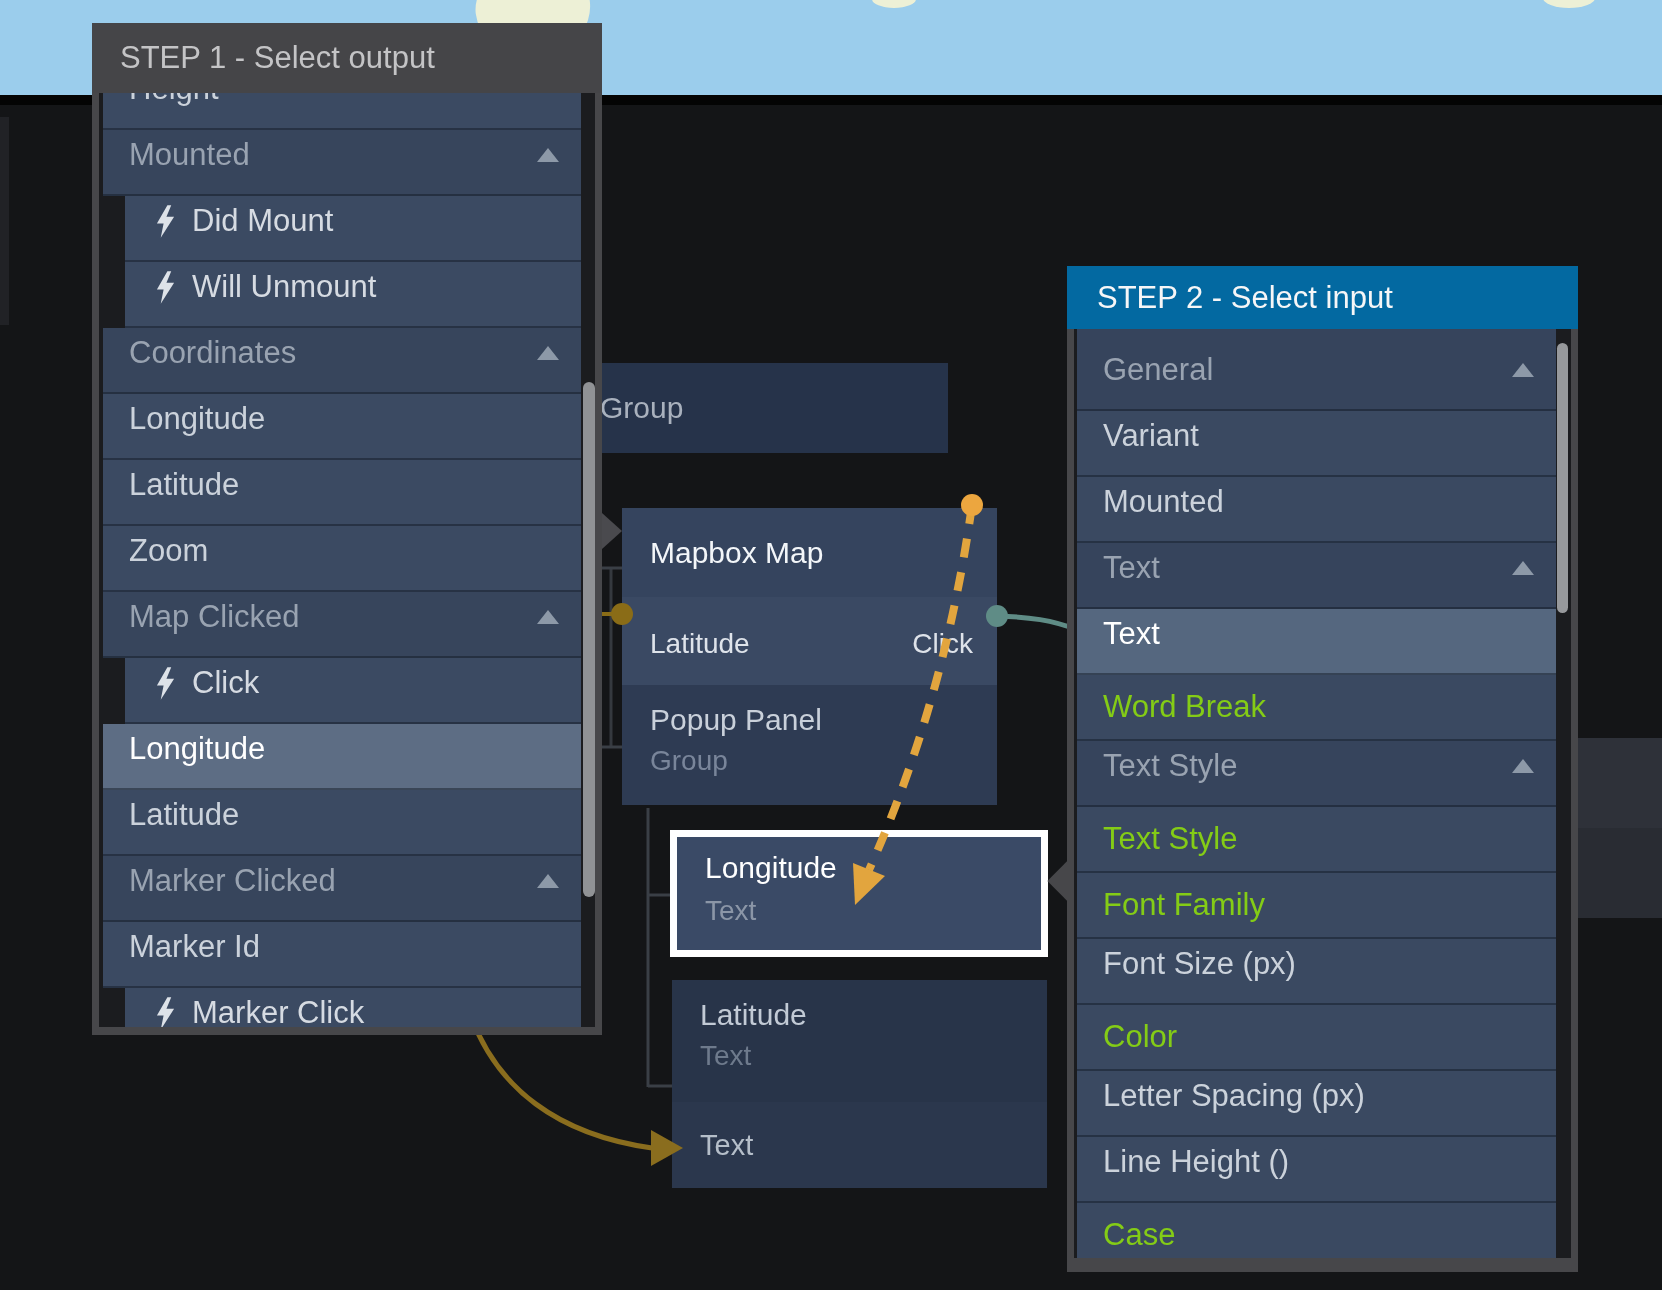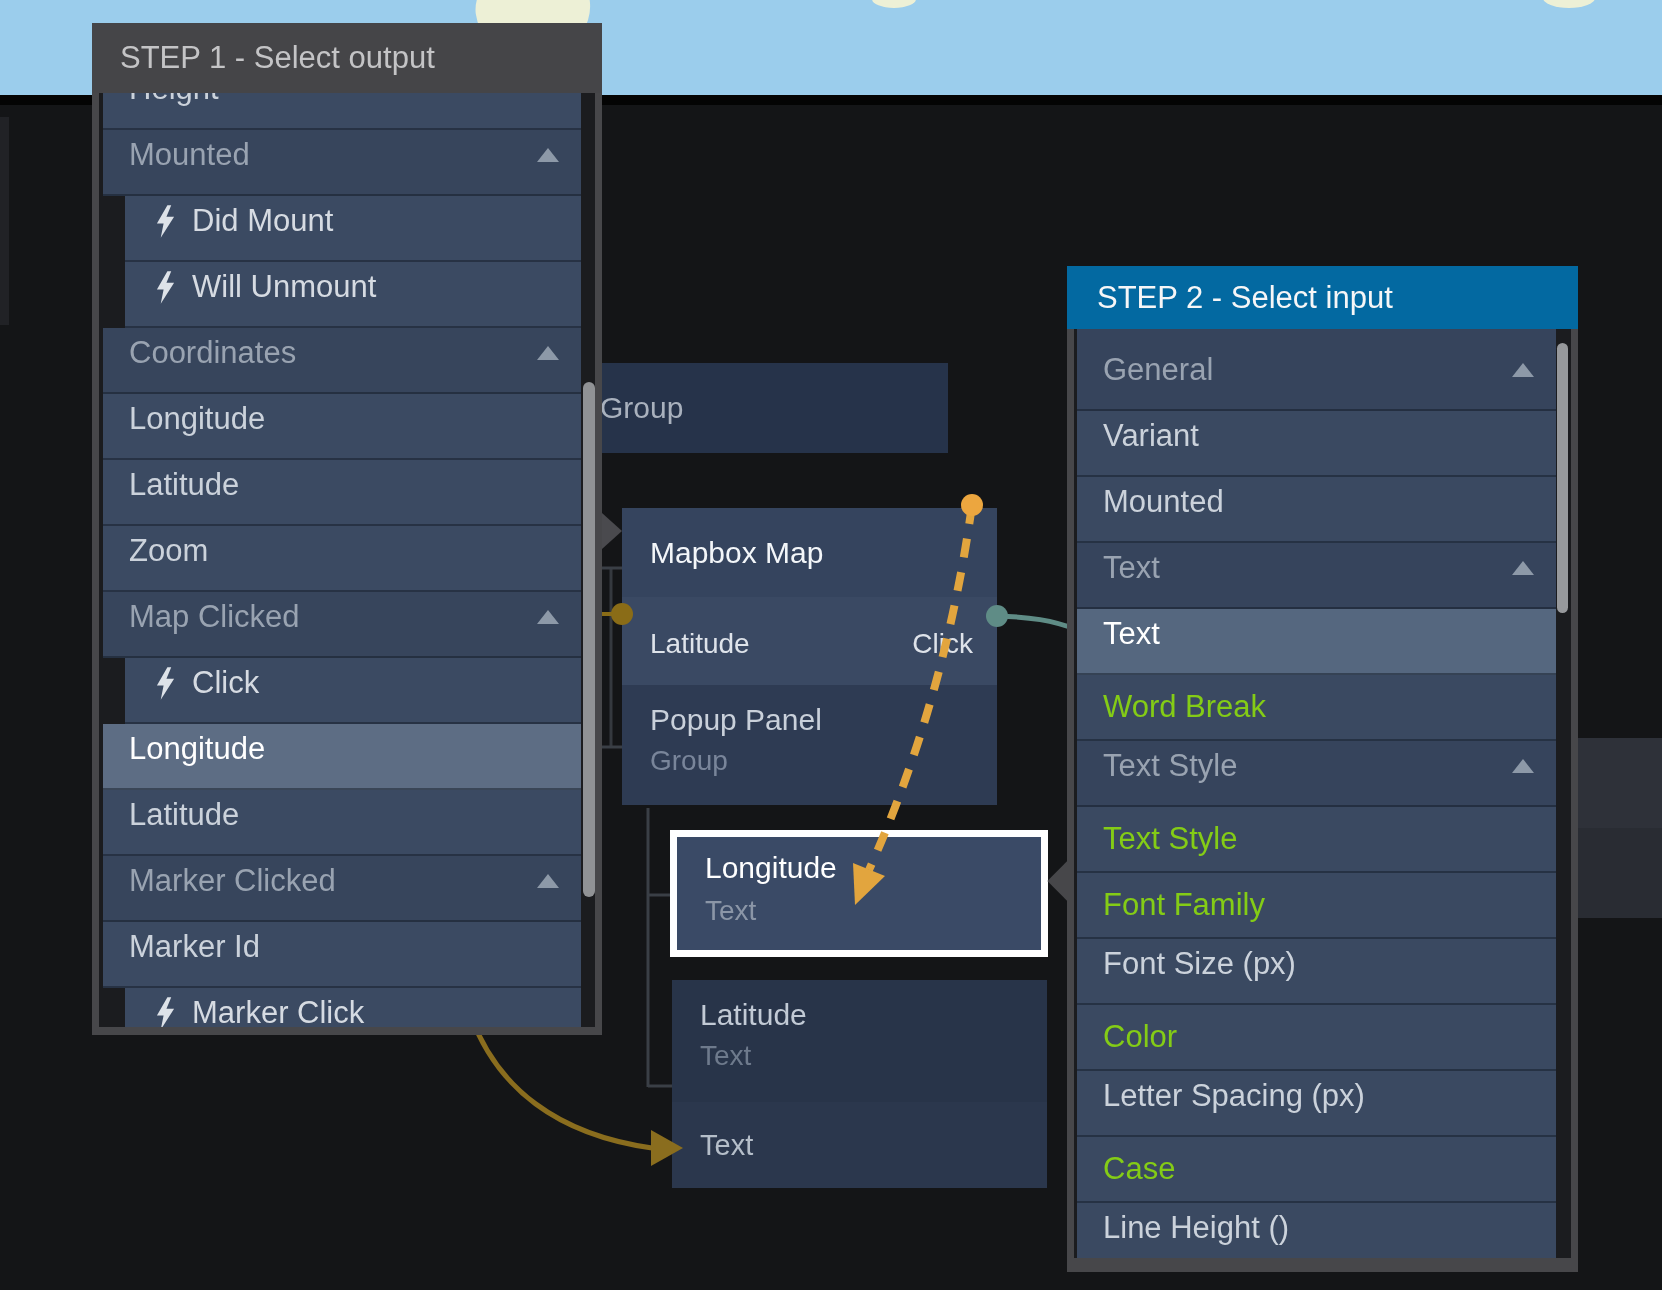--- a/index.html
+++ b/index.html
@@ -298,23 +298,23 @@
         </div>
         <div class="row item">
           <span class="lbl">Font Size (px)</span>
         </div>
         <div class="row item disabled">
           <span class="lbl">Color</span>
         </div>
         <div class="row item">
           <span class="lbl">Letter Spacing (px)</span>
         </div>
+        <div class="row item">
+          <span class="lbl">Line Height ()</span>
+        </div>
         <div class="row item disabled">
           <span class="lbl">Case</span>
         </div>
-        <div class="row item">
-          <span class="lbl">Line Height ()</span>
-        </div>
       </div>
   </div>
   <div id="step2-scroll-thumb" class="scroll-thumb"></div>
 
 </div>
 
 </body></html>

